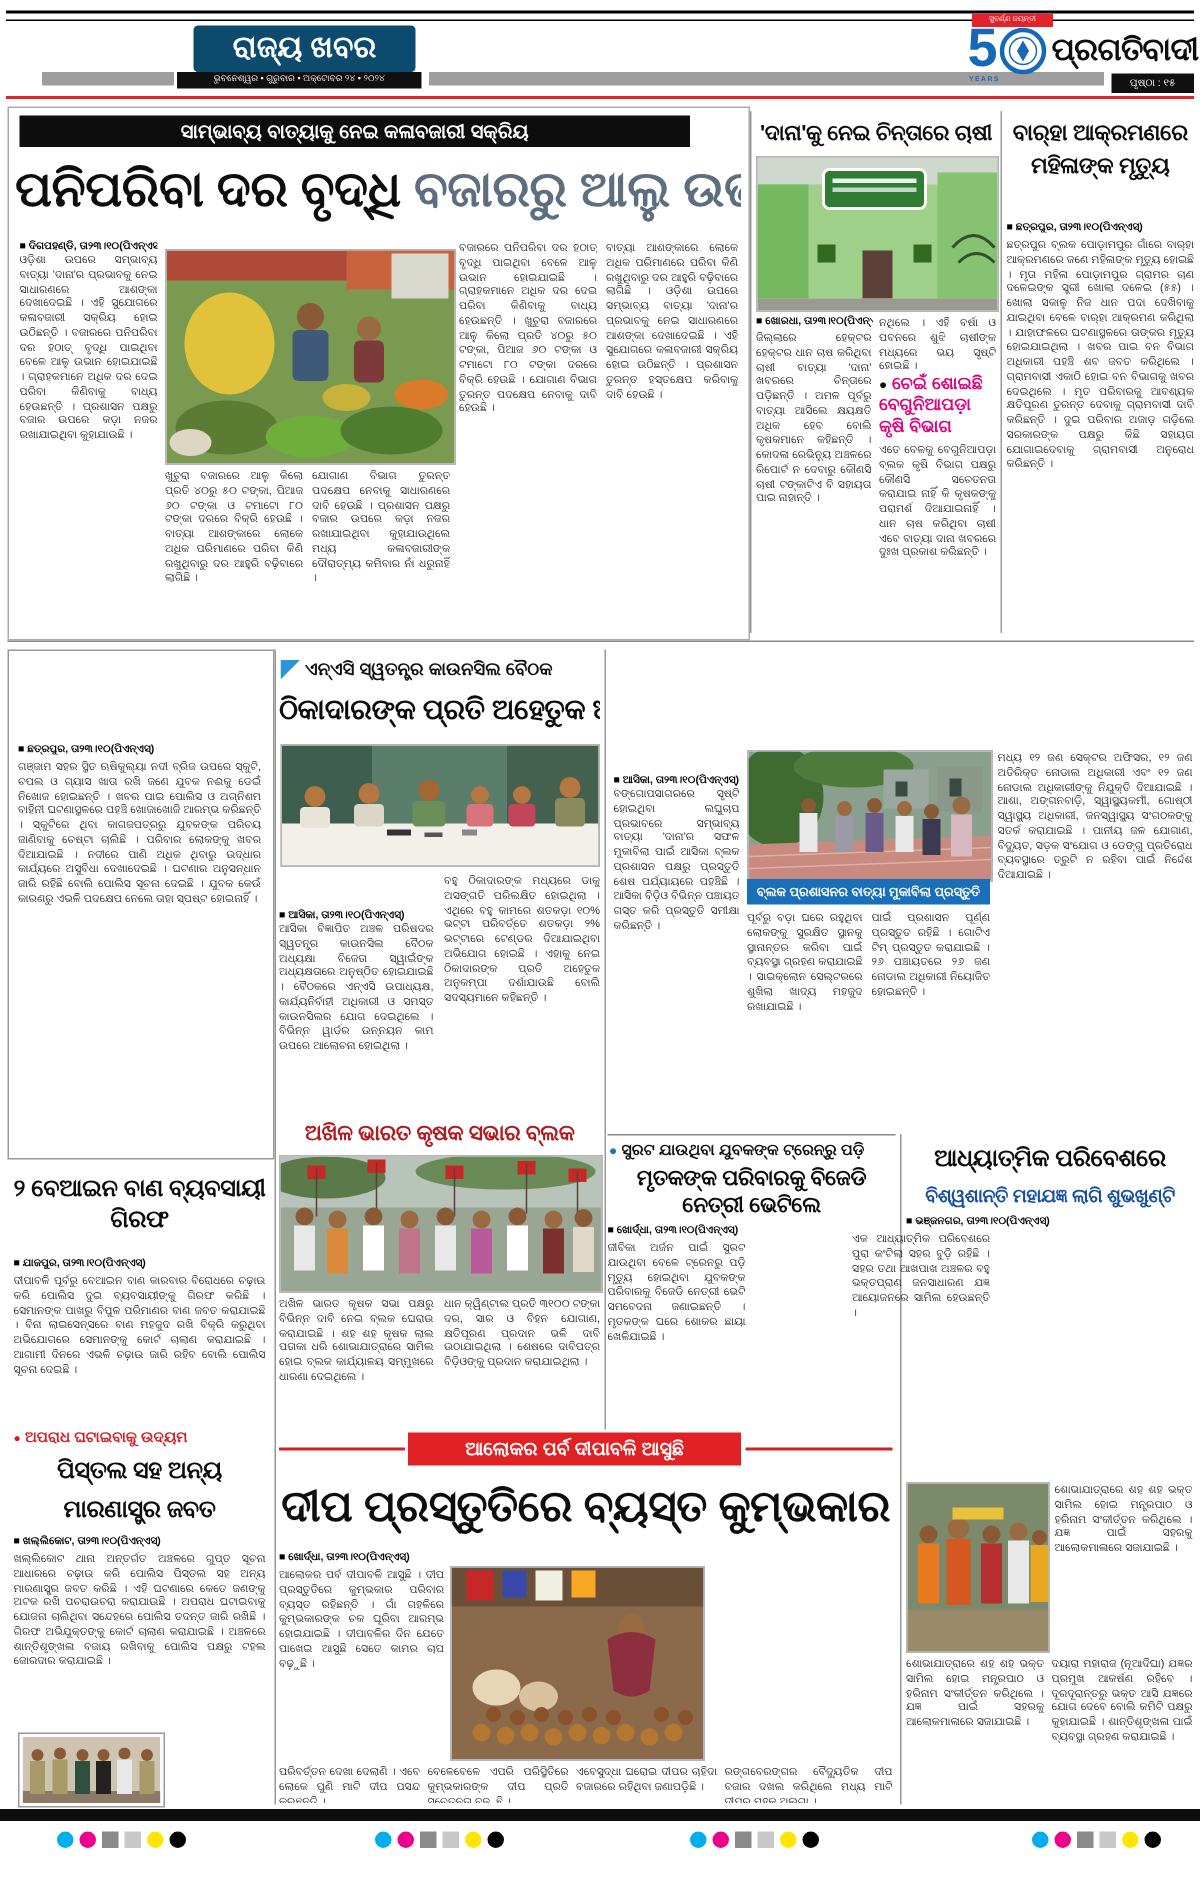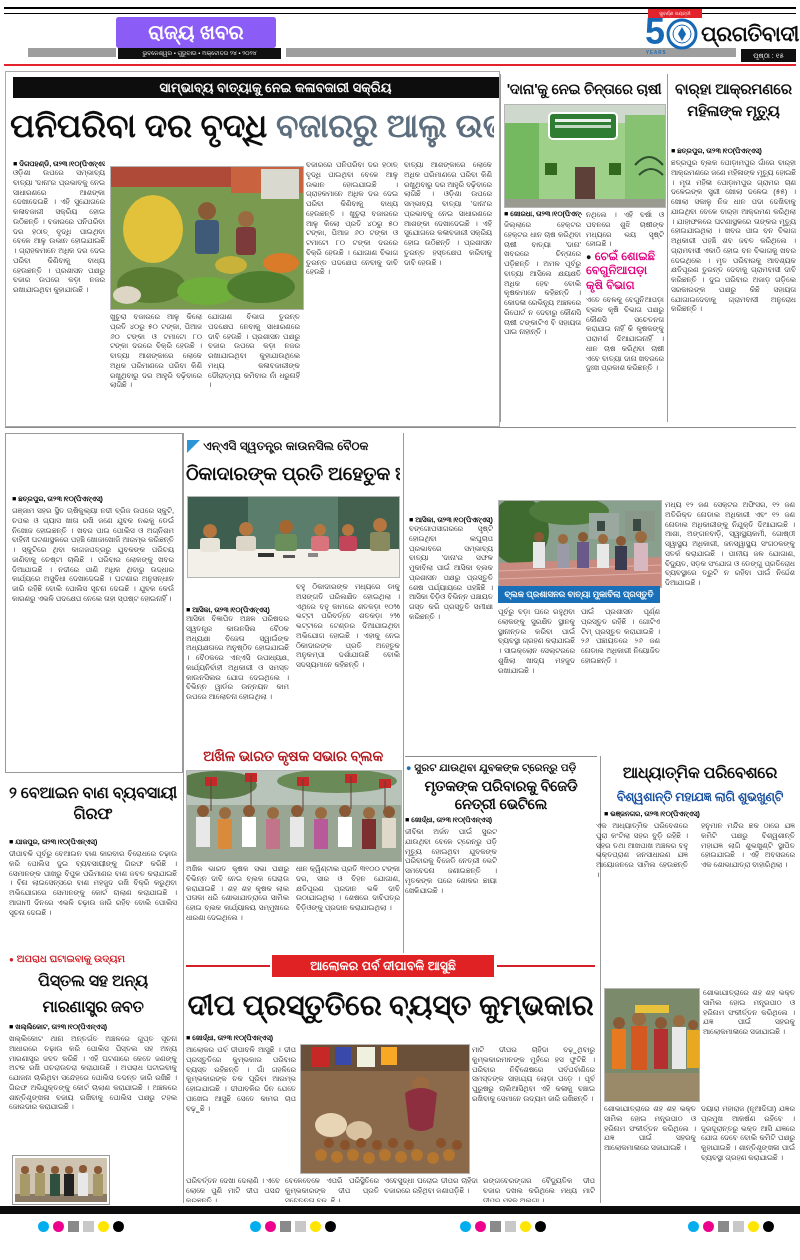--- a/index.html
+++ b/index.html
@@ -7,35 +7,35 @@
         font-family:"Liberation Sans","DejaVu Sans",sans-serif;color:#111;overflow:hidden;}
   .abs{position:absolute;}
   .bt{font-size:7.3px;line-height:1.34;text-align:justify;color:#1d1d1d;overflow:hidden;word-break:break-word;}
   .byl{font-size:7px;font-weight:bold;color:#000;overflow:hidden;white-space:nowrap;}
   .hl{font-weight:bold;color:#0d0d0d;letter-spacing:-0.3px;overflow:hidden;}
   .ctr{text-align:center;}
   .vsep{background:#9a9a9a;width:1px;}
   .hsep{background:#8a8a8a;height:1px;}
   .photo{border:1px solid #b5b5b5;overflow:hidden;background:#ccc;}
   .photo svg{display:block;}
-  .kickbox{background:#0d0d0d;color:#fff;font-weight:bold;padding-left:39px;}
+  .kickbox{background:#0d0d0d;color:#fff;font-weight:bold;}
   .capbar{background:#1a70b8;color:#fff;font-weight:bold;font-size:8.5px;line-height:17px;text-align:center;overflow:hidden;}
   .dots{display:flex;gap:4px;align-items:center;}
   .dots i{width:11px;height:11px;display:block;}
   .dot{border-radius:50%;}
 </style>
 </head>
 <body>
 
 <div id="page">
 
   <div class="abs" style="left:4px;top:7px;width:792px;height:4px;border-top:2px solid #000;border-bottom:1px solid #000;"></div>
 
   <div class="abs" style="left:28px;top:48px;width:88px;height:9px;background:#9e9e9e;"></div>
-  <div class="abs" style="left:116px;top:17px;width:160px;height:31px;background:#8b5cf6;border-radius:3px;">
+  <div class="abs" style="left:129px;top:17px;width:148px;height:31px;background:#0c4a6e;border-radius:3px;">
     <div class="ctr" style="color:#fff;font-weight:bold;font-size:20px;line-height:31px;">ରାଜ୍ୟ ଖବର</div>
   </div>
   <div class="abs" style="left:118px;top:48px;width:163px;height:11px;background:#101010;">
     <div class="ctr" style="color:#fff;font-size:6px;line-height:11px;overflow:hidden;white-space:nowrap;">ଭୁବନେଶ୍ୱର • ଗୁରୁବାର • ଅକ୍ଟୋବର ୨୪ • ୨୦୨୪</div>
   </div>
   <div class="abs" style="left:286px;top:48px;width:450px;height:9px;background:#9e9e9e;"></div>
 
   <div class="abs" style="left:648px;top:9px;width:54px;height:9px;background:#e3232b;color:#fff;font-size:5px;line-height:9px;text-align:center;overflow:hidden;">ସୁବର୍ଣ୍ଣ ଜୟନ୍ତୀ</div>
   <div class="abs" style="left:645px;top:14px;font-size:36px;font-weight:bold;color:#1769b5;line-height:36px;">5</div>
   <div class="abs" style="left:646px;top:50px;font-size:4.5px;letter-spacing:1px;color:#1769b5;font-weight:bold;">YEARS</div>
@@ -292,22 +292,21 @@
   </div>
   <div class="abs hl ctr" style="left:405px;top:777px;width:192px;height:36px;font-size:14.5px;line-height:18px;">ମୃତକଙ୍କ ପରିବାରକୁ ବିଜେଡି ନେତ୍ରୀ ଭେଟିଲେ</div>
   <div class="abs byl" style="left:405px;top:816px;width:192px;">■ ଖୋର୍ଦ୍ଧା, ତା୨୩।୧୦(ପିଏନ୍‌ଏସ୍)</div>
   <div class="abs bt" style="left:405px;top:827px;width:92px;height:126px;">ଜୀବିକା ଅର୍ଜନ ପାଇଁ ସୁରଟ ଯାଉଥିବା ବେଳେ ଟ୍ରେନରୁ ପଡ଼ି ମୃତ୍ୟୁ ହୋଇଥିବା ଯୁବକଙ୍କ ପରିବାରକୁ ବିଜେଡି ନେତ୍ରୀ ଭେଟି ସମବେଦନା ଜଣାଇଛନ୍ତି । ମୃତକଙ୍କ ଘରେ ଶୋକର ଛାୟା ଖେଳିଯାଇଛି ।</div>
 
   <div class="abs vsep" style="left:600px;top:756px;height:447px;"></div>
 
   <div class="abs hl ctr" style="left:604px;top:760px;width:192px;height:26px;font-size:16px;line-height:26px;">ଆଧ୍ୟାତ୍ମିକ ପରିବେଶରେ କଂଟିଲା ସହର</div>
   <div class="abs hl ctr" style="left:604px;top:786px;width:192px;height:22px;font-size:12.5px;line-height:22px;color:#164fa0;">ବିଶ୍ୱଶାନ୍ତି ମହାଯଜ୍ଞ ଲାଗି ଶୁଭଖୁଣ୍ଟି ସ୍ଥାପିତ</div>
   <div class="abs byl" style="left:604px;top:810px;width:192px;">■ ଭଞ୍ଜନଗର, ତା୨୩।୧୦(ପିଏନ୍‌ଏସ୍)</div>
-  <div class="abs bt" style="left:596px;top:821px;width:92px;height:164px;">ଏକ ଆଧ୍ୟାତ୍ମିକ ପରିବେଶରେ ପୁରା କଂଟିଲା ସହର ବୁଡ଼ି ରହିଛି । ସହର ତଥା ଆଖପାଖ ଅଞ୍ଚଳର ବହୁ ଭକ୍ତପ୍ରାଣ ଜନସାଧାରଣ ଯଜ୍ଞ ଆୟୋଜନରେ ସାମିଲ ହେଉଛନ୍ତି ।</div>
-  <div class="abs bt" style="left:701px;top:821px;width:94px;height:164px;">ହନୁମାନ ମନ୍ଦିର ଛକ ଠାରେ ଯଜ୍ଞ କମିଟି ପକ୍ଷରୁ ବିଶ୍ୱଶାନ୍ତି ମହାଯଜ୍ଞ ଲାଗି ଶୁଭଖୁଣ୍ଟି ସ୍ଥାପିତ ହୋଇଯାଇଛି । ଏହି ଅବସରରେ ଏକ ଶୋଭାଯାତ୍ରା ବାହାରିଥିଲା ।</div>
+  <div class="abs bt" style="left:568px;top:821px;width:92px;height:164px;">ଏକ ଆଧ୍ୟାତ୍ମିକ ପରିବେଶରେ ପୁରା କଂଟିଲା ସହର ବୁଡ଼ି ରହିଛି । ସହର ତଥା ଆଖପାଖ ଅଞ୍ଚଳର ବହୁ ଭକ୍ତପ୍ରାଣ ଜନସାଧାରଣ ଯଜ୍ଞ ଆୟୋଜନରେ ସାମିଲ ହେଉଛନ୍ତି ।</div>
   <div class="abs photo" style="left:604px;top:988px;width:94px;height:112px;">
     <svg width="94" height="112" viewBox="0 0 94 112">
       <rect width="94" height="112" fill="#7a8a6a"></rect>
       <rect y="84" width="94" height="28" fill="#9a8a6a"></rect>
       <g>
         <circle cx="14" cy="34" r="6" fill="#8a5a36"></circle>
           <rect x="7" y="40" width="14" height="40" fill="#e8791f"></rect>
         <circle cx="34" cy="30" r="7" fill="#9a6a40"></circle>
           <rect x="26" y="37" width="16" height="44" fill="#d4581f"></rect>
         <circle cx="56" cy="34" r="6" fill="#8a5a36"></circle>
@@ -358,21 +357,20 @@
           <circle cx="44" cy="100" r="5"></circle>
           <circle cx="60" cy="98" r="5"></circle>
         <circle cx="76" cy="100" r="5"></circle>
           <circle cx="92" cy="98" r="5"></circle>
           <circle cx="108" cy="100" r="5"></circle>
         <circle cx="140" cy="98" r="5"></circle>
           <circle cx="156" cy="100" r="5"></circle>
       </g>
     </svg>
   </div>
-  <div class="abs bt" style="left:472px;top:1045px;width:123px;height:128px;">ମାଟି ଦୀପର ଚାହିଦା ବଢ଼ୁଥିବାରୁ କୁମ୍ଭକାରମାନଙ୍କ ମୁହଁରେ ହସ ଫୁଟିଛି । ପରିବାର ନିର୍ବିଶେଷରେ ପର୍ବପର୍ବାଣିରେ ସମସ୍ତଙ୍କ ସାହାଯ୍ୟ ଲୋଡ଼ା ପଡ଼େ । ପୂର୍ବ ପୁରୁଷରୁ ଚାଲିଆସିଥିବା ଏହି କଳାକୁ ବଞ୍ଚାଇ ରଖିବାକୁ ସେମାନେ ଉଦ୍ୟମ ଜାରି ରଖିଛନ୍ତି ।</div>
   <div class="abs bt" style="left:186px;top:1176px;width:94px;height:26px;">ପରିବର୍ତ୍ତନ ଦେଖା ଦେଲାଣି । ଏବେ ଲୋକେ ପୁଣି ମାଟି ଦୀପ ପସନ୍ଦ କରୁଛନ୍ତି ।</div>
   <div class="abs bt" style="left:285px;top:1176px;width:94px;height:26px;">ବେଳେବେଳେ ଏପରି ପରିସ୍ଥିତିରେ କୁମ୍ଭକାରଙ୍କ ଦୀପ ପ୍ରତି ସଚେତନତା ବଢ଼ୁଛି ।</div>
   <div class="abs bt" style="left:384px;top:1176px;width:94px;height:26px;">ଏବେସୁଦ୍ଧା ଘରୋଇ ଦୀପର ଚାହିଦା ବଜାରରେ ରହିଥିବା ଜଣାପଡ଼ିଛି ।</div>
   <div class="abs bt" style="left:483px;top:1176px;width:112px;height:26px;">ରଙ୍ଗବେରଙ୍ଗର ବୈଦ୍ୟୁତିକ ଦୀପ ବଜାର ଦଖଲ କରିଥିଲେ ମଧ୍ୟ ମାଟି ଦୀପର ମହକ ଅଲଗା ।</div>
 
   <div class="abs" style="left:0;top:1206px;width:800px;height:8px;background:#0d0d0d;"></div>
   <div class="abs dots" style="left:38px;top:1221px;">
     <i class="dot" style="background:#00aeef;"></i>
       <i class="dot" style="background:#ec008c;"></i>
       <i style="background:#8a8a8a;"></i>

